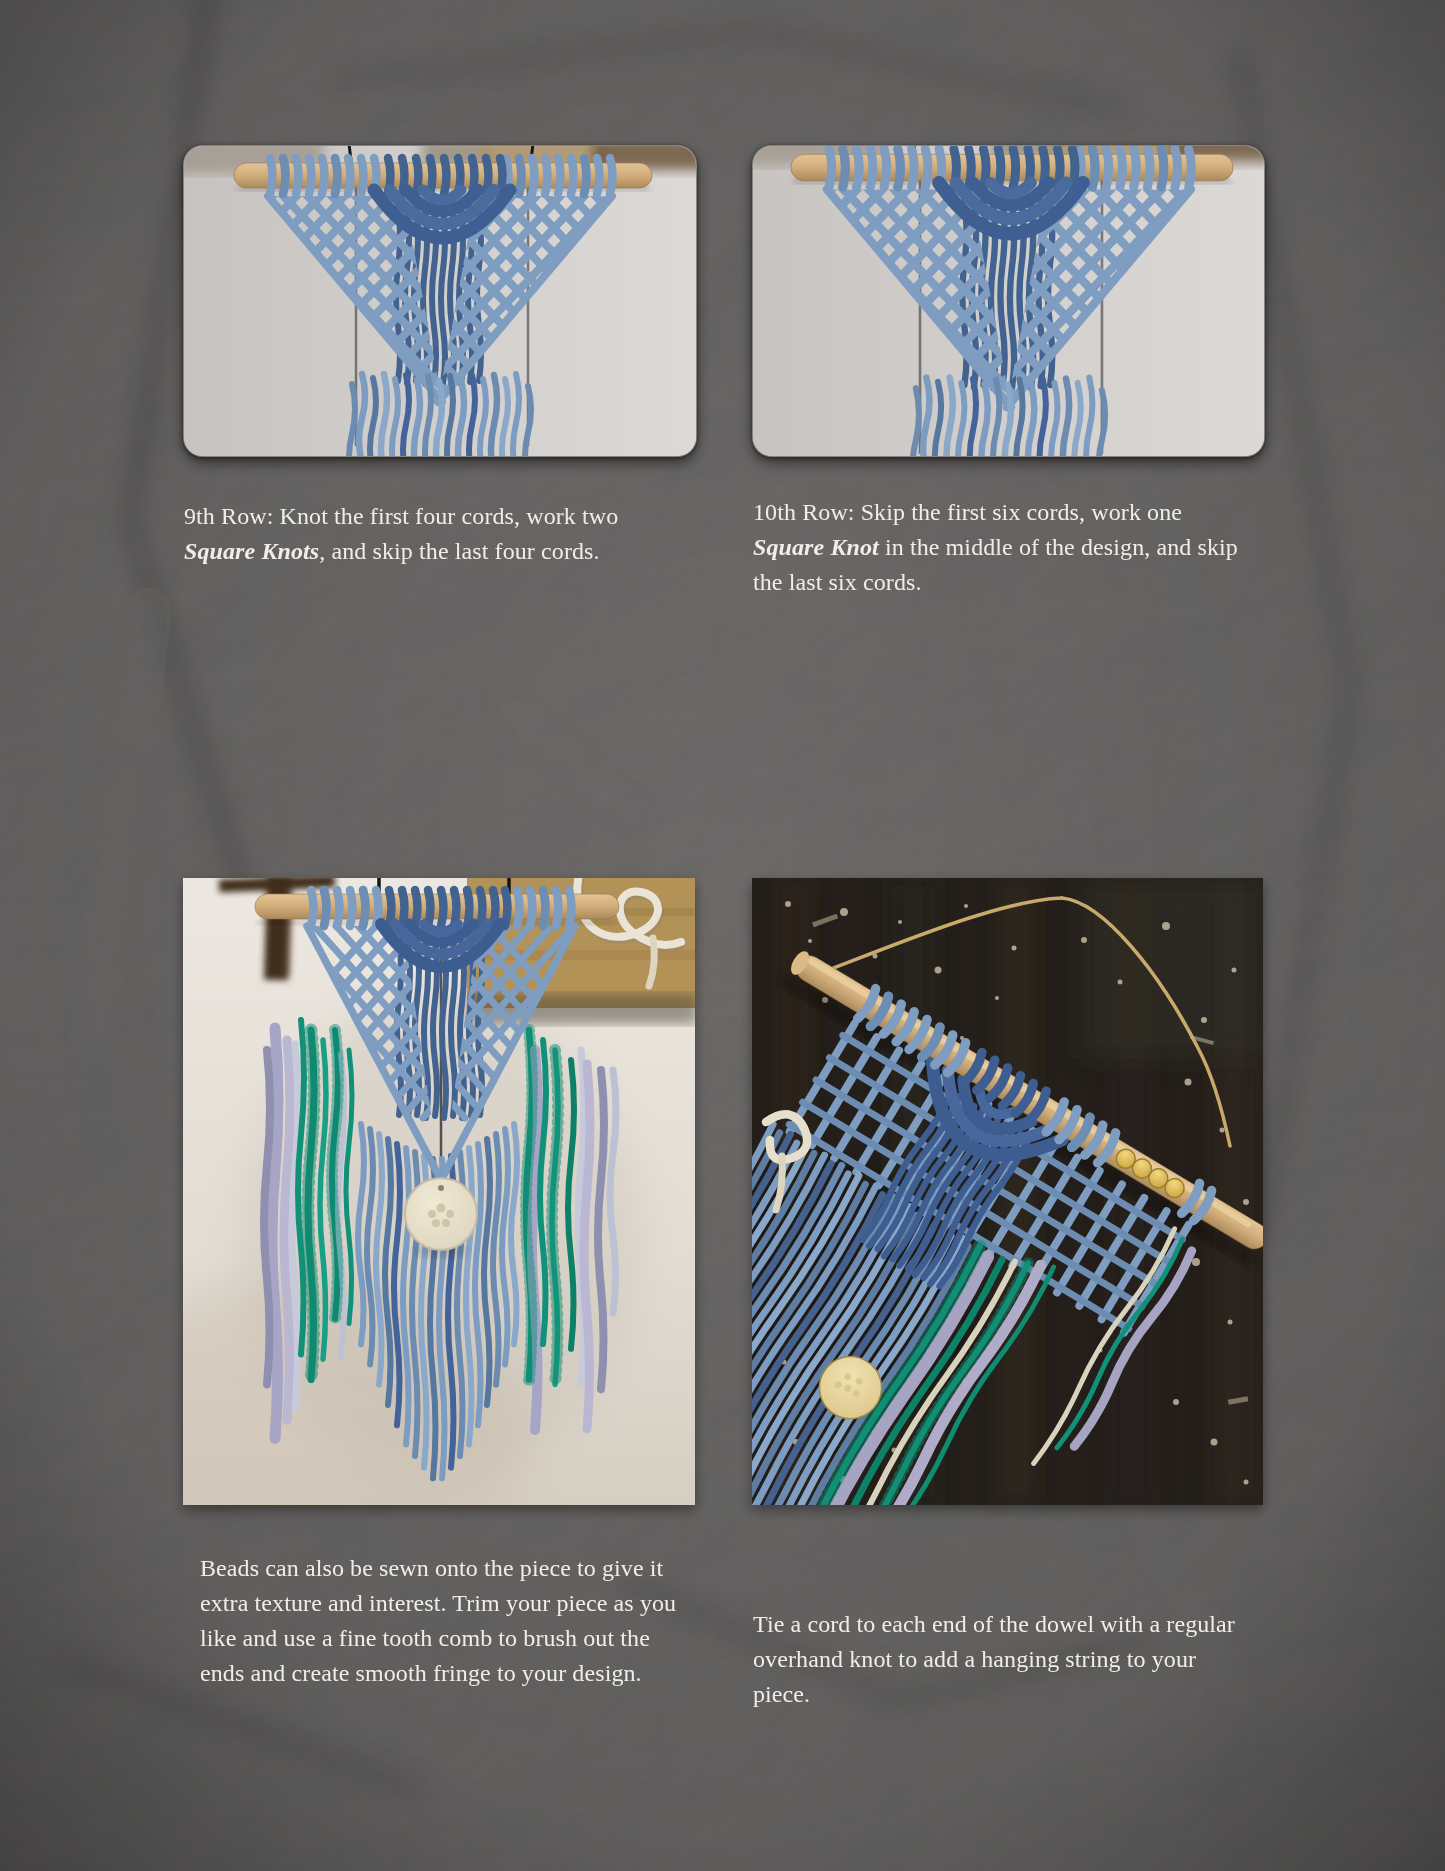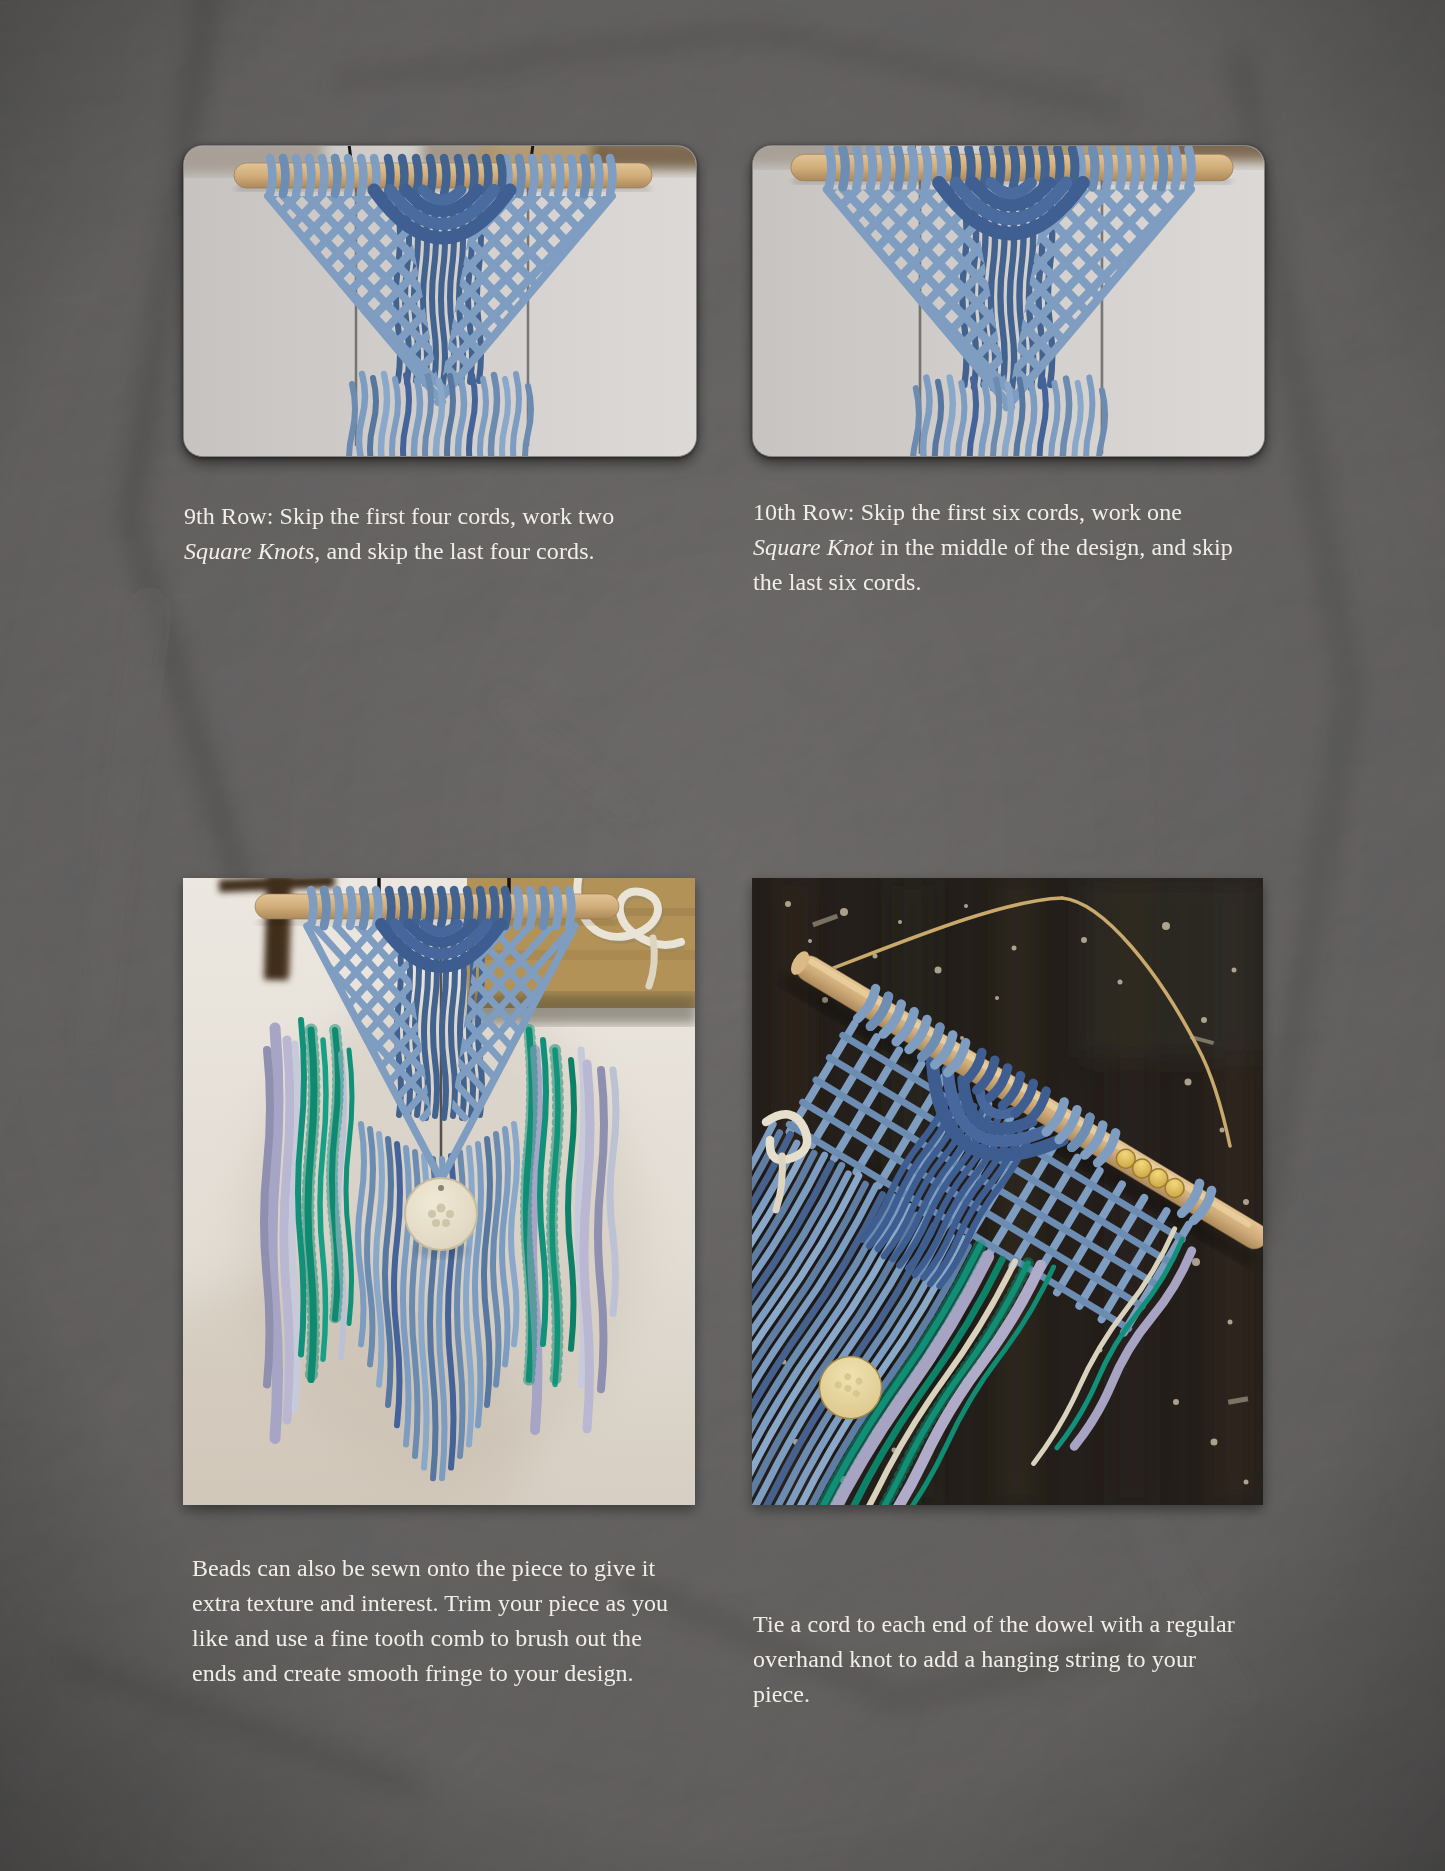--- a/index.html
+++ b/index.html
@@ -12,28 +12,28 @@
   .layer{position:absolute;z-index:1;}
   .photo{position:absolute;overflow:hidden;background:#cfccc9;}
   .photo.rounded{border-radius:20px;box-shadow:0 6px 14px rgba(0,0,0,.5),0 1px 4px rgba(0,0,0,.45);border:1px solid rgba(0,0,0,.35);}
   .photo.flat{box-shadow:0 5px 12px rgba(0,0,0,.4);}
   .photo svg{display:block;width:100%;height:100%;}
   .caption{
     position:absolute;color:#f1eee8;font-size:24px;line-height:35px;
     width:500px;letter-spacing:.1px;
   }
   .caption .u{text-underline-offset:4px;}
-  .caption .bi{font-weight:normal;font-style:italic;}
+  .caption .bi{font-weight:bold;font-style:italic;}
   #img-tl{left:183px;top:145px;width:512px;height:310px;}
   #img-tr{left:752px;top:145px;width:511px;height:310px;}
   #cap-tl{left:184px;top:475px;}
   #cap-tr{left:753px;top:475px;margin-top:20px;}
   #img-bl{left:183px;top:878px;width:512px;height:627px;}
   #img-br{left:752px;top:878px;width:511px;height:627px;}
-  #cap-bl{left:192px;top:1527px;}
+  #cap-bl{left:200px;top:1527px;}
   #cap-br{left:753px;top:1583px;}
 </style>
 </head>
 <body>
 
 <svg id="bg" width="1445" height="1871" viewBox="0 0 1445 1871">
   <defs>
     <filter id="paper" x="0" y="0" width="100%" height="100%">
       <feTurbulence type="fractalNoise" baseFrequency="0.0042 0.005" numOctaves="5" seed="17" result="n"></feTurbulence>
       <feDiffuseLighting in="n" lighting-color="#9a9795" surfaceScale="4.2" diffuseConstant="0.52">
@@ -232,21 +232,21 @@
   <use href="#topScene"></use>
 </svg>
 </div>
 
 <div id="img-tr" class="photo rounded layer">
 <svg viewBox="0 0 512 310">
   <use href="#topScene" transform="translate(-15,-10) scale(1.06)"></use>
 </svg>
 </div>
 
-<p id="cap-tl" class="caption layer"><span class="u">9th Row</span><span>: Skip the first four cords, work two </span><span class="bi">Square Knots</span><span>, and skip the last four cords.</span></p>
+<p id="cap-tl" class="caption layer"><span class="u">9th Row</span><span>: Knot the first four cords, work two </span><span class="bi">Square Knots</span><span>, and skip the last four cords.</span></p>
 
 <p id="cap-tr" class="caption layer"><span>10th Row: Skip the first six cords, work one </span><span class="bi">Square Knot</span><span> in the middle of the design, and skip the last six cords.</span></p>
 
 <div id="img-bl" class="photo flat layer">
 <svg viewBox="0 0 512 627">
   <defs>
     <linearGradient id="gwallB" x1="0" y1="0" x2="0" y2="1">
       <stop offset="0" stop-color="#ece7e0"></stop>
           <stop offset="0.6" stop-color="#e2dcd3"></stop>
           <stop offset="1" stop-color="#d6cec2"></stop>

